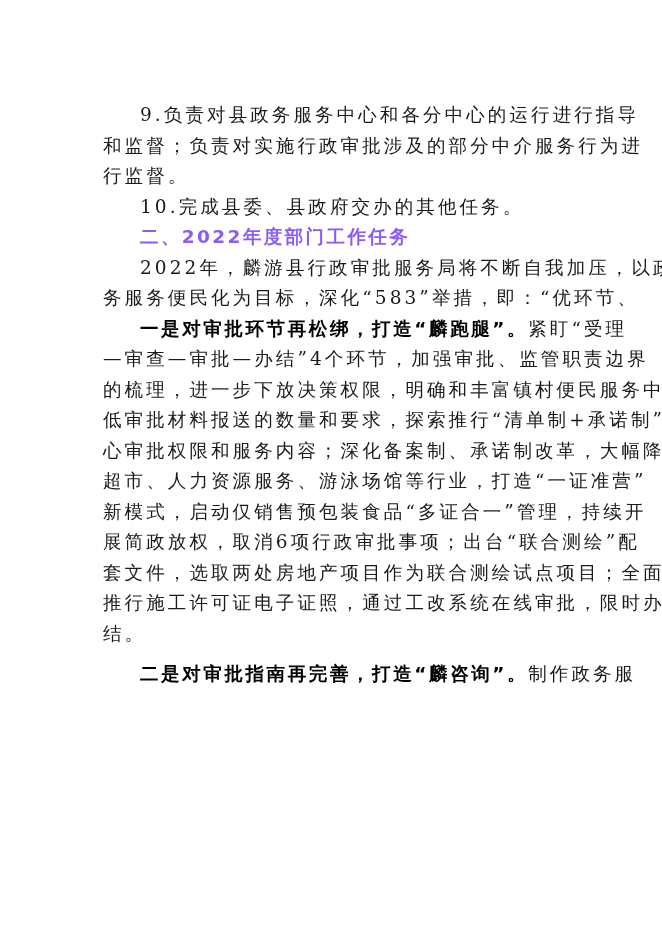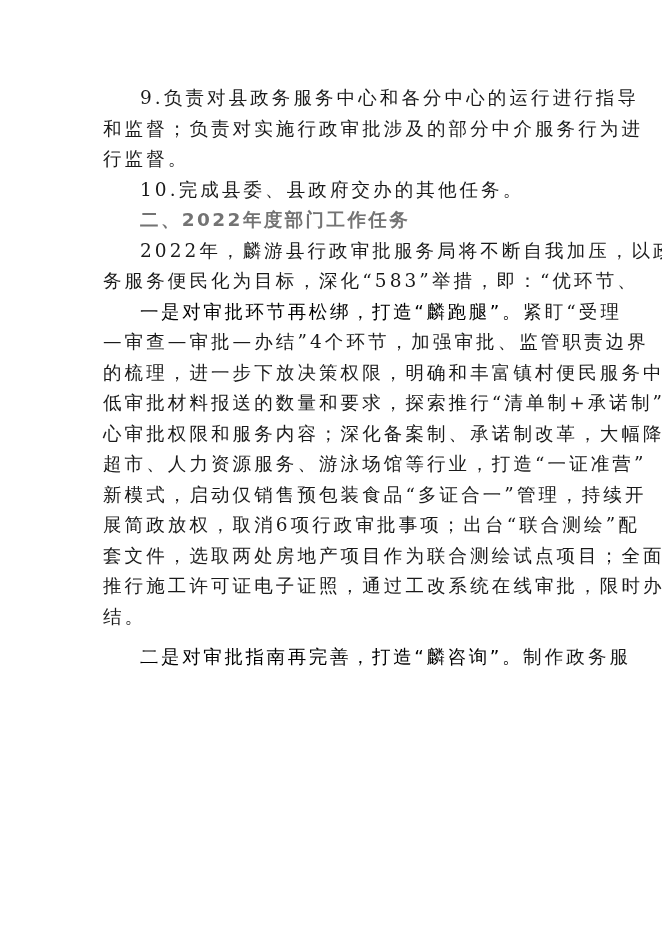--- a/index.html
+++ b/index.html
@@ -11,42 +11,42 @@
       width: 662px;
       height: 936px;
       position: relative;
       overflow: hidden;
       font-family: "DejaVu Serif", "Liberation Serif", serif;
       color: #1a1a1a;
     }
     .page {
       position: absolute;
       left: 103px;
-      top: 83px;
+      top: 100px;
       width: 462px;
     }
     .line {
       height: 30.5px;
       line-height: 30.5px;
       font-size: 18.5px;
       letter-spacing: 3.1px;
       white-space: nowrap;
       overflow: visible;
     }
     .indent { padding-left: 37px; }
     .bold {
       font-family: "DejaVu Sans", "Liberation Sans", sans-serif;
-      font-weight: normal;
+      font-weight: bold;
       letter-spacing: 2.6px;
       color: #000;
     }
     .heading {
       font-family: "DejaVu Sans", "Liberation Sans", sans-serif;
       font-weight: bold;
-      color: #737373;
+      color: #8b5cf6;
       letter-spacing: 2.4px;
     }
     .gap { height: 10px; }
   </style>
 </head>
 <body>
 
 <div class="page">
 
   <div>

